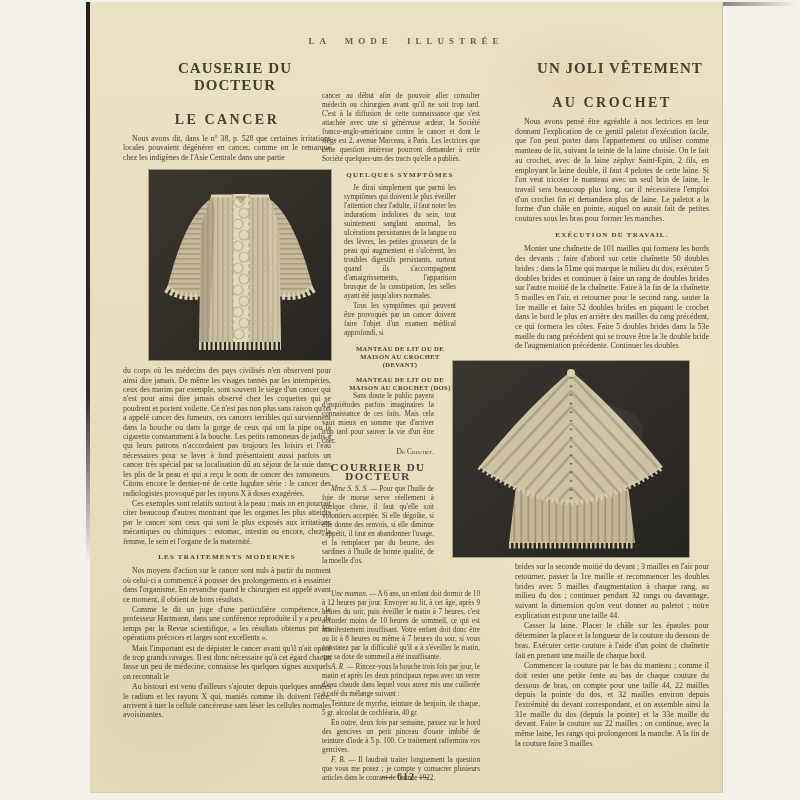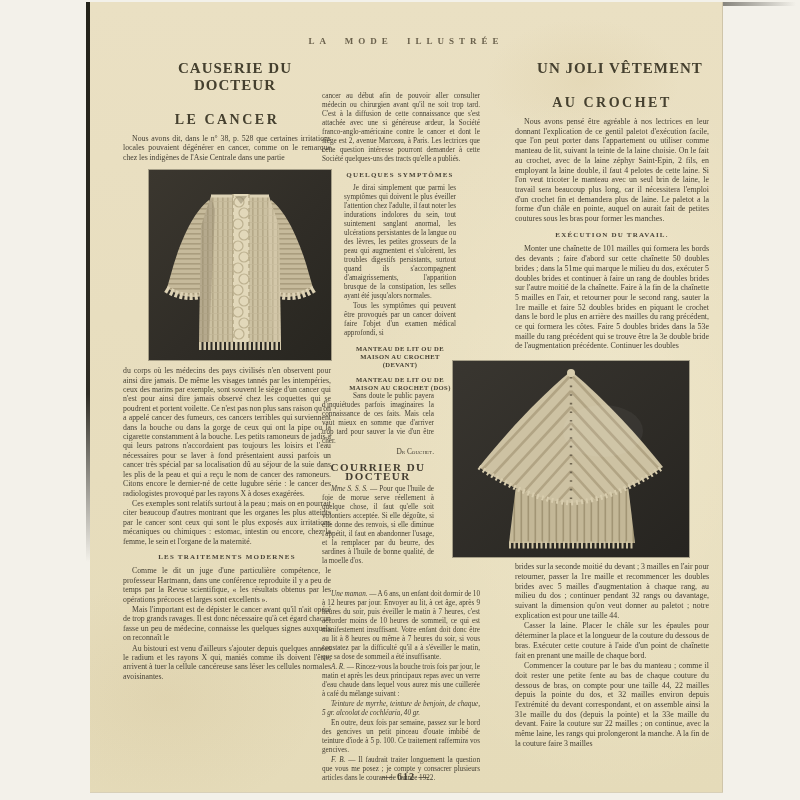--- a/index.html
+++ b/index.html
@@ -29,21 +29,21 @@
   .col2{left:232px;width:158px;font-size:7.2px;line-height:9px;margin-top:32px;}
   .col3{left:425px;width:194px;font-size:7.9px;line-height:9.7px;}
 
   .art-title{margin:0 0 7px;text-align:center;color:#45402f;font-weight:700;}
   .art-title .t1{display:block;font-size:15px;letter-spacing:1px;line-height:17px;margin-left:16px;}
   .art-title .t2{display:block;font-size:14px;letter-spacing:2.5px;line-height:15px;margin-top:18px;}
 
   p.body{margin:0 0 1px;text-align:justify;hyphens:auto;-webkit-hyphens:auto;word-spacing:-0.2px;}
   p.ind{text-indent:9px;}
   p.noind{text-indent:0;}
-  .italic{font-style:italic;}
+  .italic{}
   .lead{font-style:italic;}
 
   .subhead{margin:7px 0 4px;text-align:center;font-size:7px;font-weight:700;
     letter-spacing:1.2px;color:#4a4437;}
   .courrier-head{margin:7px 0 4px;text-align:center;font-size:11px;font-weight:700;
     letter-spacing:1.5px;color:#433d31;}
   .signature{margin:1px 6px 2px 0;text-align:right;font-size:7.4px;font-variant:small-caps;color:#433e33;}
 
   .caption{margin:7px 0 0;padding:0 14px;text-align:center;font-size:6.6px;line-height:8px;
     font-weight:700;letter-spacing:.4px;color:#474133;}
@@ -126,20 +126,21 @@
             <circle cx="90" cy="164" r="5"></circle>
           </g>
           <path d="M50,176 H132" stroke="#d6cbad" stroke-width="8" stroke-dasharray="2.5 2" fill="none"></path>
           <path d="M86,26 L98,26 L92,34 Z" fill="#8c8166" opacity="0.5"></path>
         </svg>
       </div>
 
       <p class="body noind">du corps où les médecins des pays civilisés n'en observent pour ainsi dire jamais. De même les visages tannés par les intempéries, ceux des marins par exemple, sont souvent le siège d'un cancer qui n'est pour ainsi dire jamais observé chez les coquettes qui se poudrent et portent voilette. Ce n'est pas non plus sans raison qu'on a appelé cancer des fumeurs, ces cancers terribles qui surviennent dans la bouche ou dans la gorge de ceux qui ont la pipe ou la cigarette constamment à la bouche. Les petits ramoneurs de jadis à qui leurs patrons n'accordaient pas toujours les loisirs et l'eau nécessaires pour se laver à fond présentaient aussi parfois un cancer très spécial par sa localisation dû au séjour de la suie dans les plis de la peau et qui a reçu le nom de cancer des ramoneurs. Citons encore le dernier-né de cette lugubre série : le cancer des radiologistes provoqué par les rayons X à doses exagérées.</p>
       <p class="body ind">Ces exemples sont relatifs surtout à la peau ; mais on en pourrait citer beaucoup d'autres montrant que les organes les plus atteints par le cancer sont ceux qui sont le plus exposés aux irritations mécaniques ou chimiques : estomac, intestin ou encore, chez la femme, le sein et l'organe de la maternité.</p>
       <h4 class="subhead">LES TRAITEMENTS MODERNES</h4>
+      <p class="body ind">Nos moyens d'action sur le cancer sont nuls à partir du moment où celui-ci a commencé à pousser des prolongements et à essaimer dans l'organisme. En revanche quand le chirurgien est appelé avant ce moment, il obtient de bons résultats.</p>
       <p class="body ind">Comme le dit un juge d'une particulière compétence, le professeur Hartmann, dans une conférence reproduite il y a peu de temps par la Revue scientifique, « les résultats obtenus par les opérations précoces et larges sont excellents ».</p>
       <p class="body ind">Mais l'important est de dépister le cancer avant qu'il n'ait opéré de trop grands ravages. Il est donc nécessaire qu'à cet égard chacun fasse un peu de médecine, connaisse les quelques signes auxquels on reconnaît le</p>
       <p class="body ind">Au bistouri est venu d'ailleurs s'ajouter depuis quelques années le radium et les rayons X qui, maniés comme ils doivent l'être, arrivent à tuer la cellule cancéreuse sans léser les cellules normales avoisinantes.</p>
     </div>
 
     <div class="col col2">
       <p class="body noind">cancer au début afin de pouvoir aller consulter médecin ou chirurgien avant qu'il ne soit trop tard. C'est à la diffusion de cette connaissance que s'est attachée avec une si généreuse ardeur, la Société franco-anglo-américaine contre le cancer et dont le siège est 2, avenue Marceau, à Paris. Les lectrices que cette question intéresse pourront demander à cette Société quelques-uns des tracts qu'elle a publiés.</p>
 
       <div class="spL"></div>
       <div class="spR"></div>

